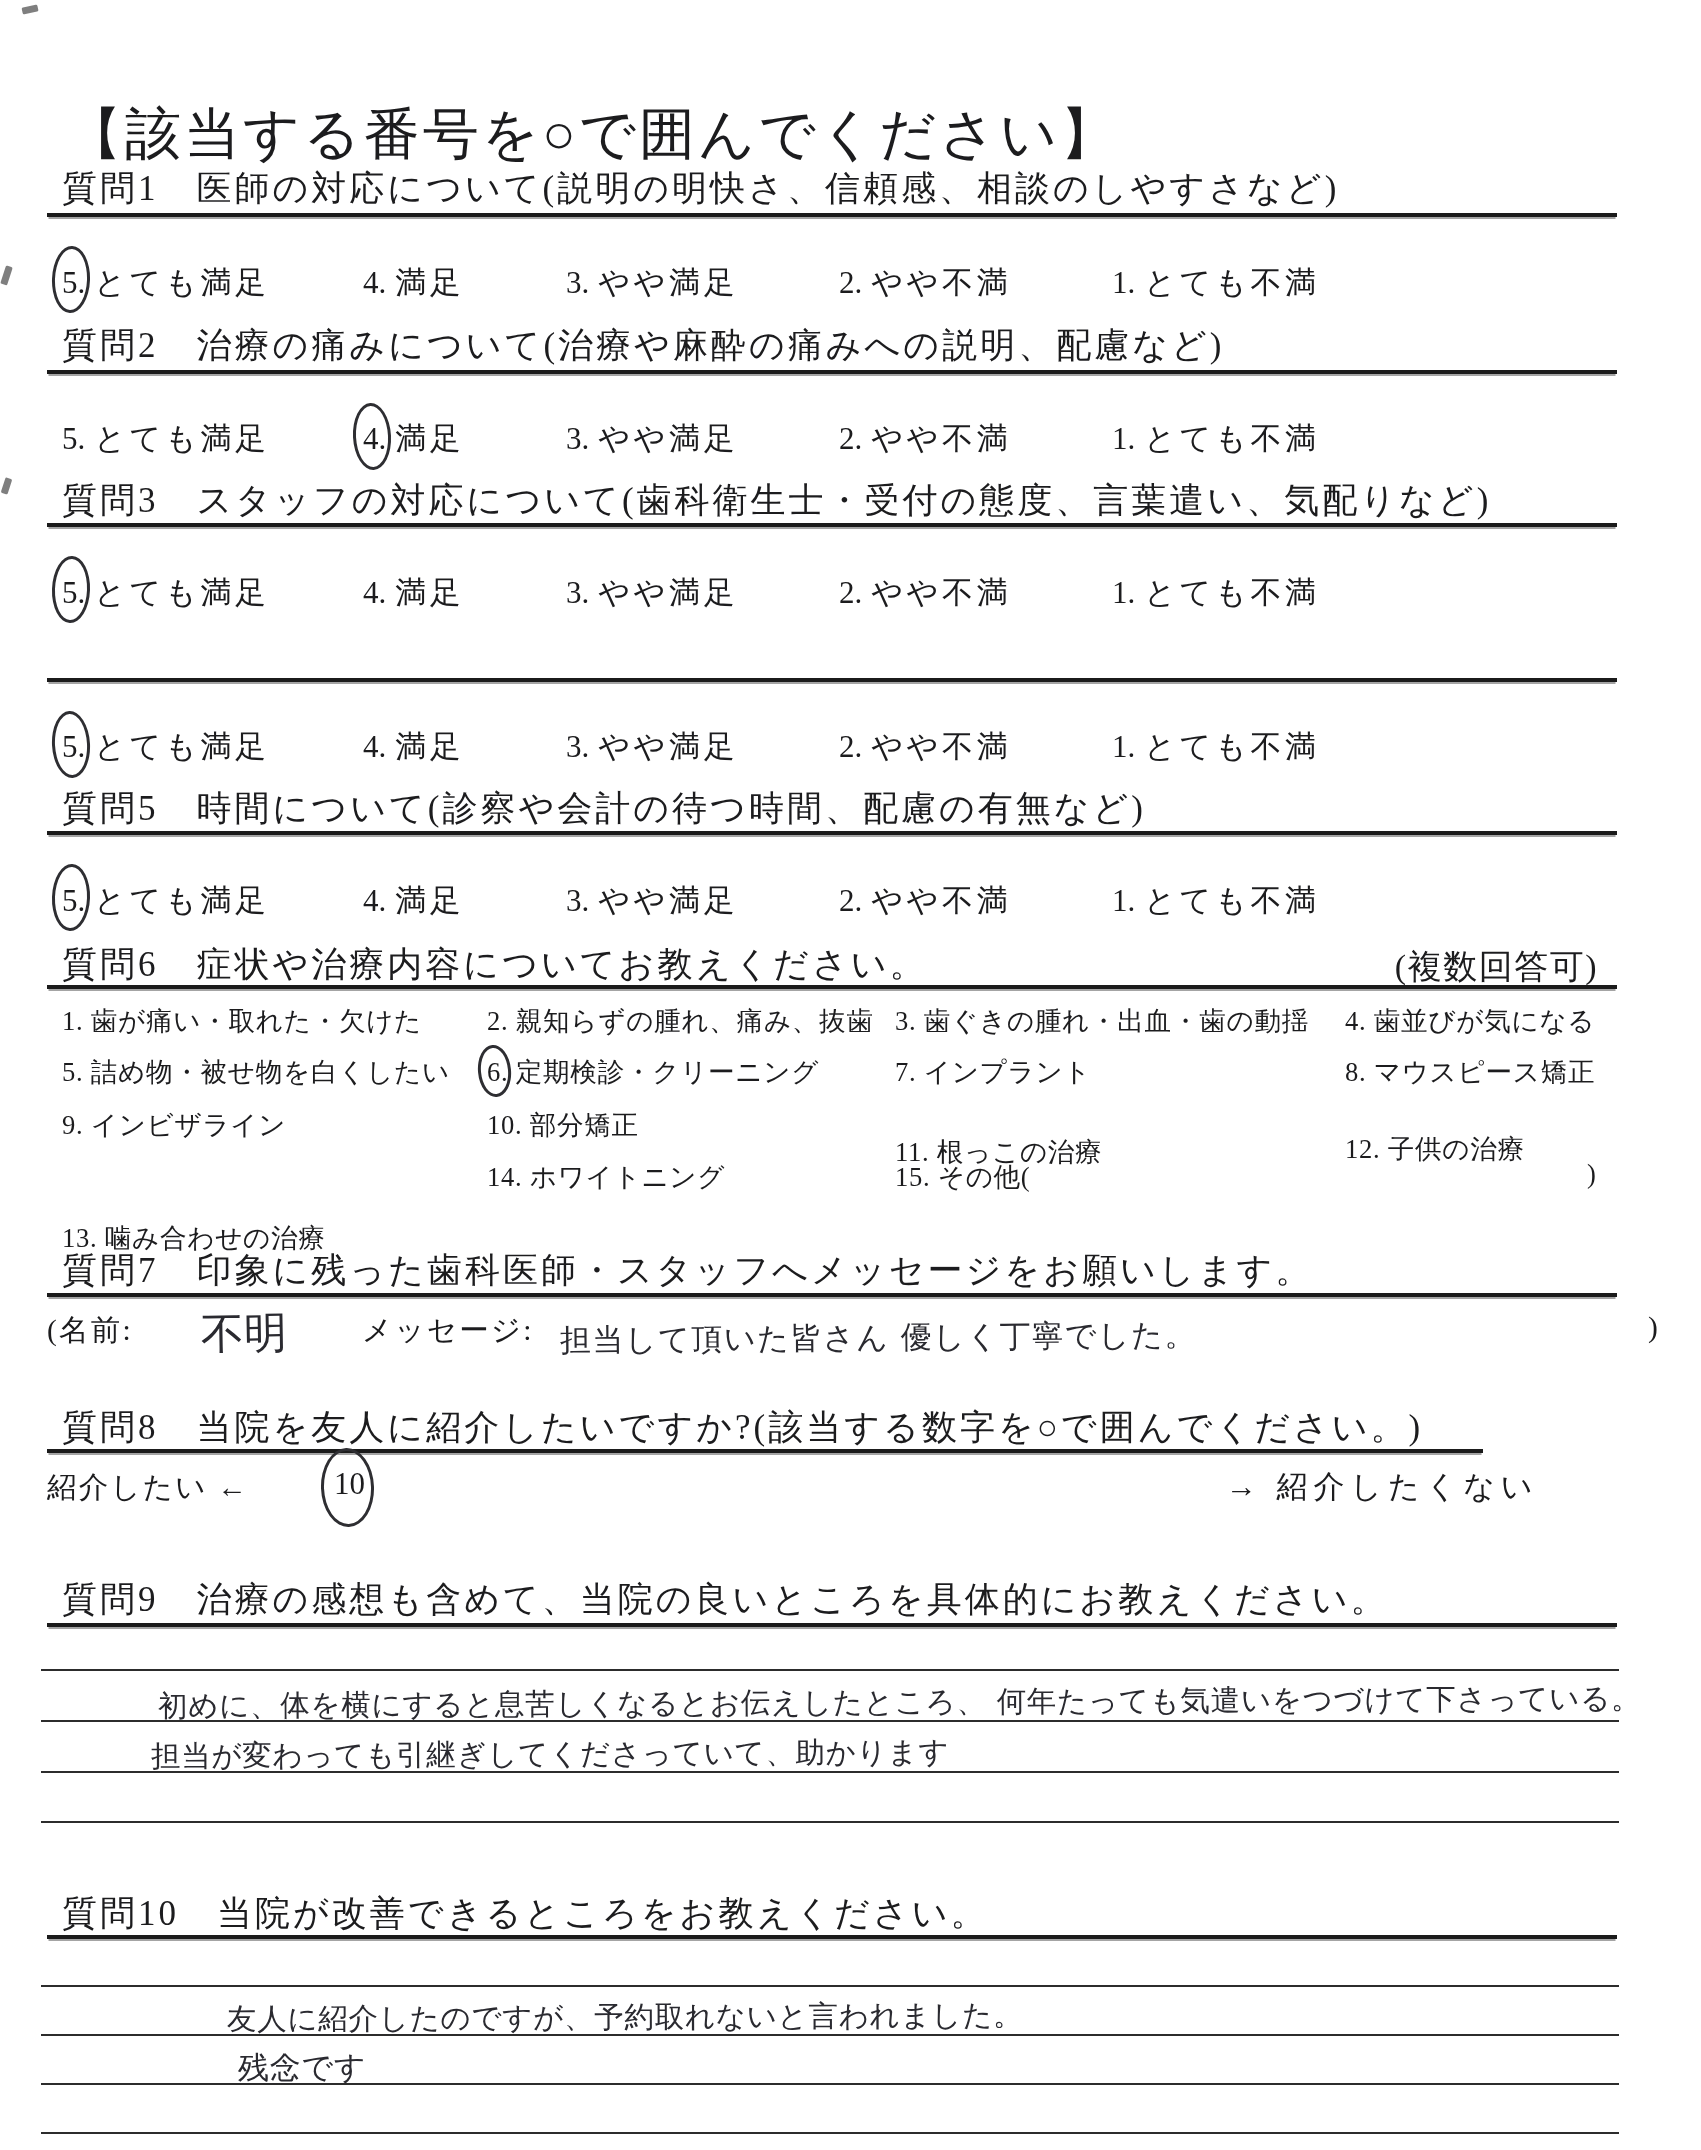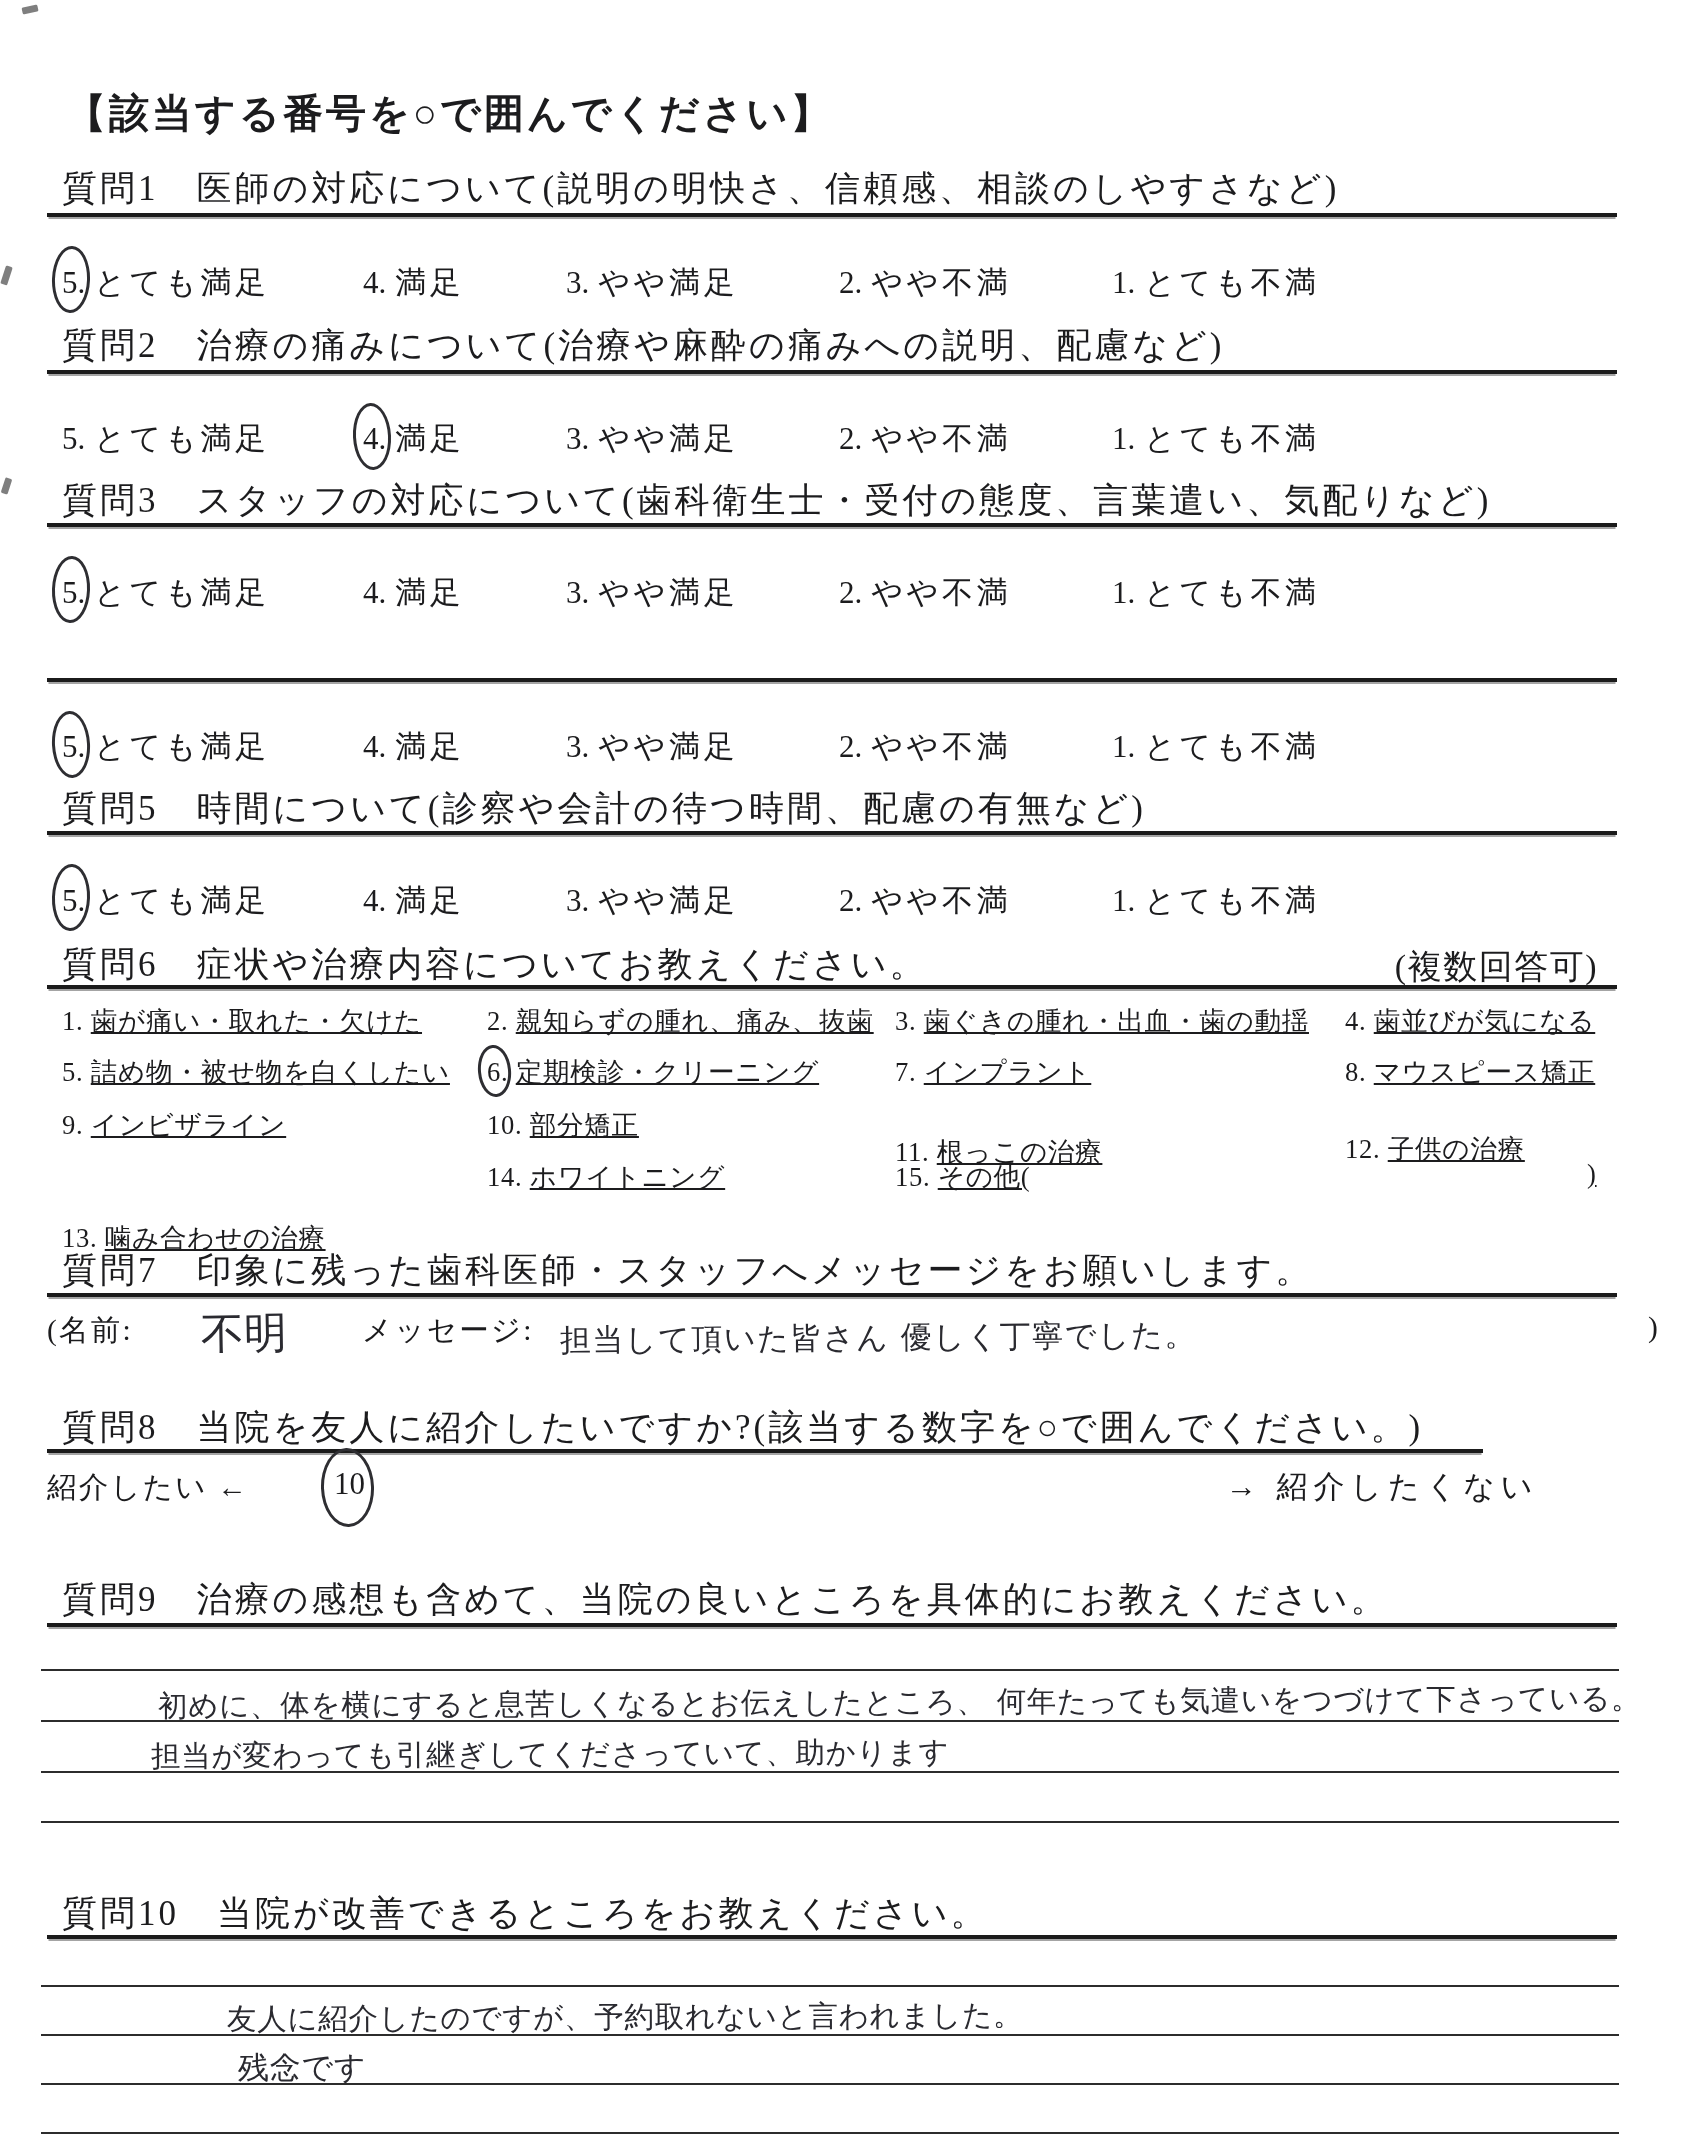--- a/index.html
+++ b/index.html
@@ -2,29 +2,29 @@
 <html style="font-size:11.8px"><head>
 <meta charset="utf-8">
 <style>
   html,body{margin:0;padding:0;background:#ffffff;}
   .page{
     position:relative;width:1701px;height:2151px;background:#ffffff;
     font-family:"Liberation Serif","DejaVu Serif",serif;color:#1c1c1e;overflow:hidden;
   }
   .grp{position:absolute;inset:0;}
   .abs{position:absolute;white-space:nowrap;}
-  .title{left:66px;top:59px;font-size:40px;font-weight:700;letter-spacing:3px;}
+  .title{left:66px;top:59px;font-size:56px;font-weight:400;letter-spacing:3px;}
   .qheading{left:62px;font-size:35px;font-weight:500;letter-spacing:3px;margin:0;}
   .rule{left:47px;width:1570px;height:3.7px;background:#1b1b1b;box-shadow:0 3px 0 -1.5px #4a4a4a;}
   .rule.short{width:1436px;}
   .wline{left:41px;width:1578px;height:2.2px;background:#2c2c2c;}
   .opt-row{left:0;top:0;width:100%;font-size:31px;letter-spacing:3.7px;}
   .opt{position:absolute;white-space:nowrap;margin-top:32px;}
   .opt .num{display:inline-block;margin-right:8.9px;letter-spacing:0;}
-  .q6item{font-size:26.6px;letter-spacing:0.7px;text-decoration:underline;}
+  .q6item{font-size:26.6px;letter-spacing:0.7px;}
   .q6item .num{display:inline-block;margin-right:7.4px;}
   .note{font-size:34px;letter-spacing:1.5px;}
   .print40{font-size:29.5px;letter-spacing:2.2px;}
   .scale-num{font-size:31px;letter-spacing:0;}
   .scale-rest{font-size:31px;letter-spacing:5.2px;}
   .scale-right{font-size:31px;letter-spacing:5.9px;}
   .hand{
     font-family:"DejaVu Sans","Liberation Sans",sans-serif;
     color:#2a2a30;font-weight:500;white-space:nowrap;
   }

